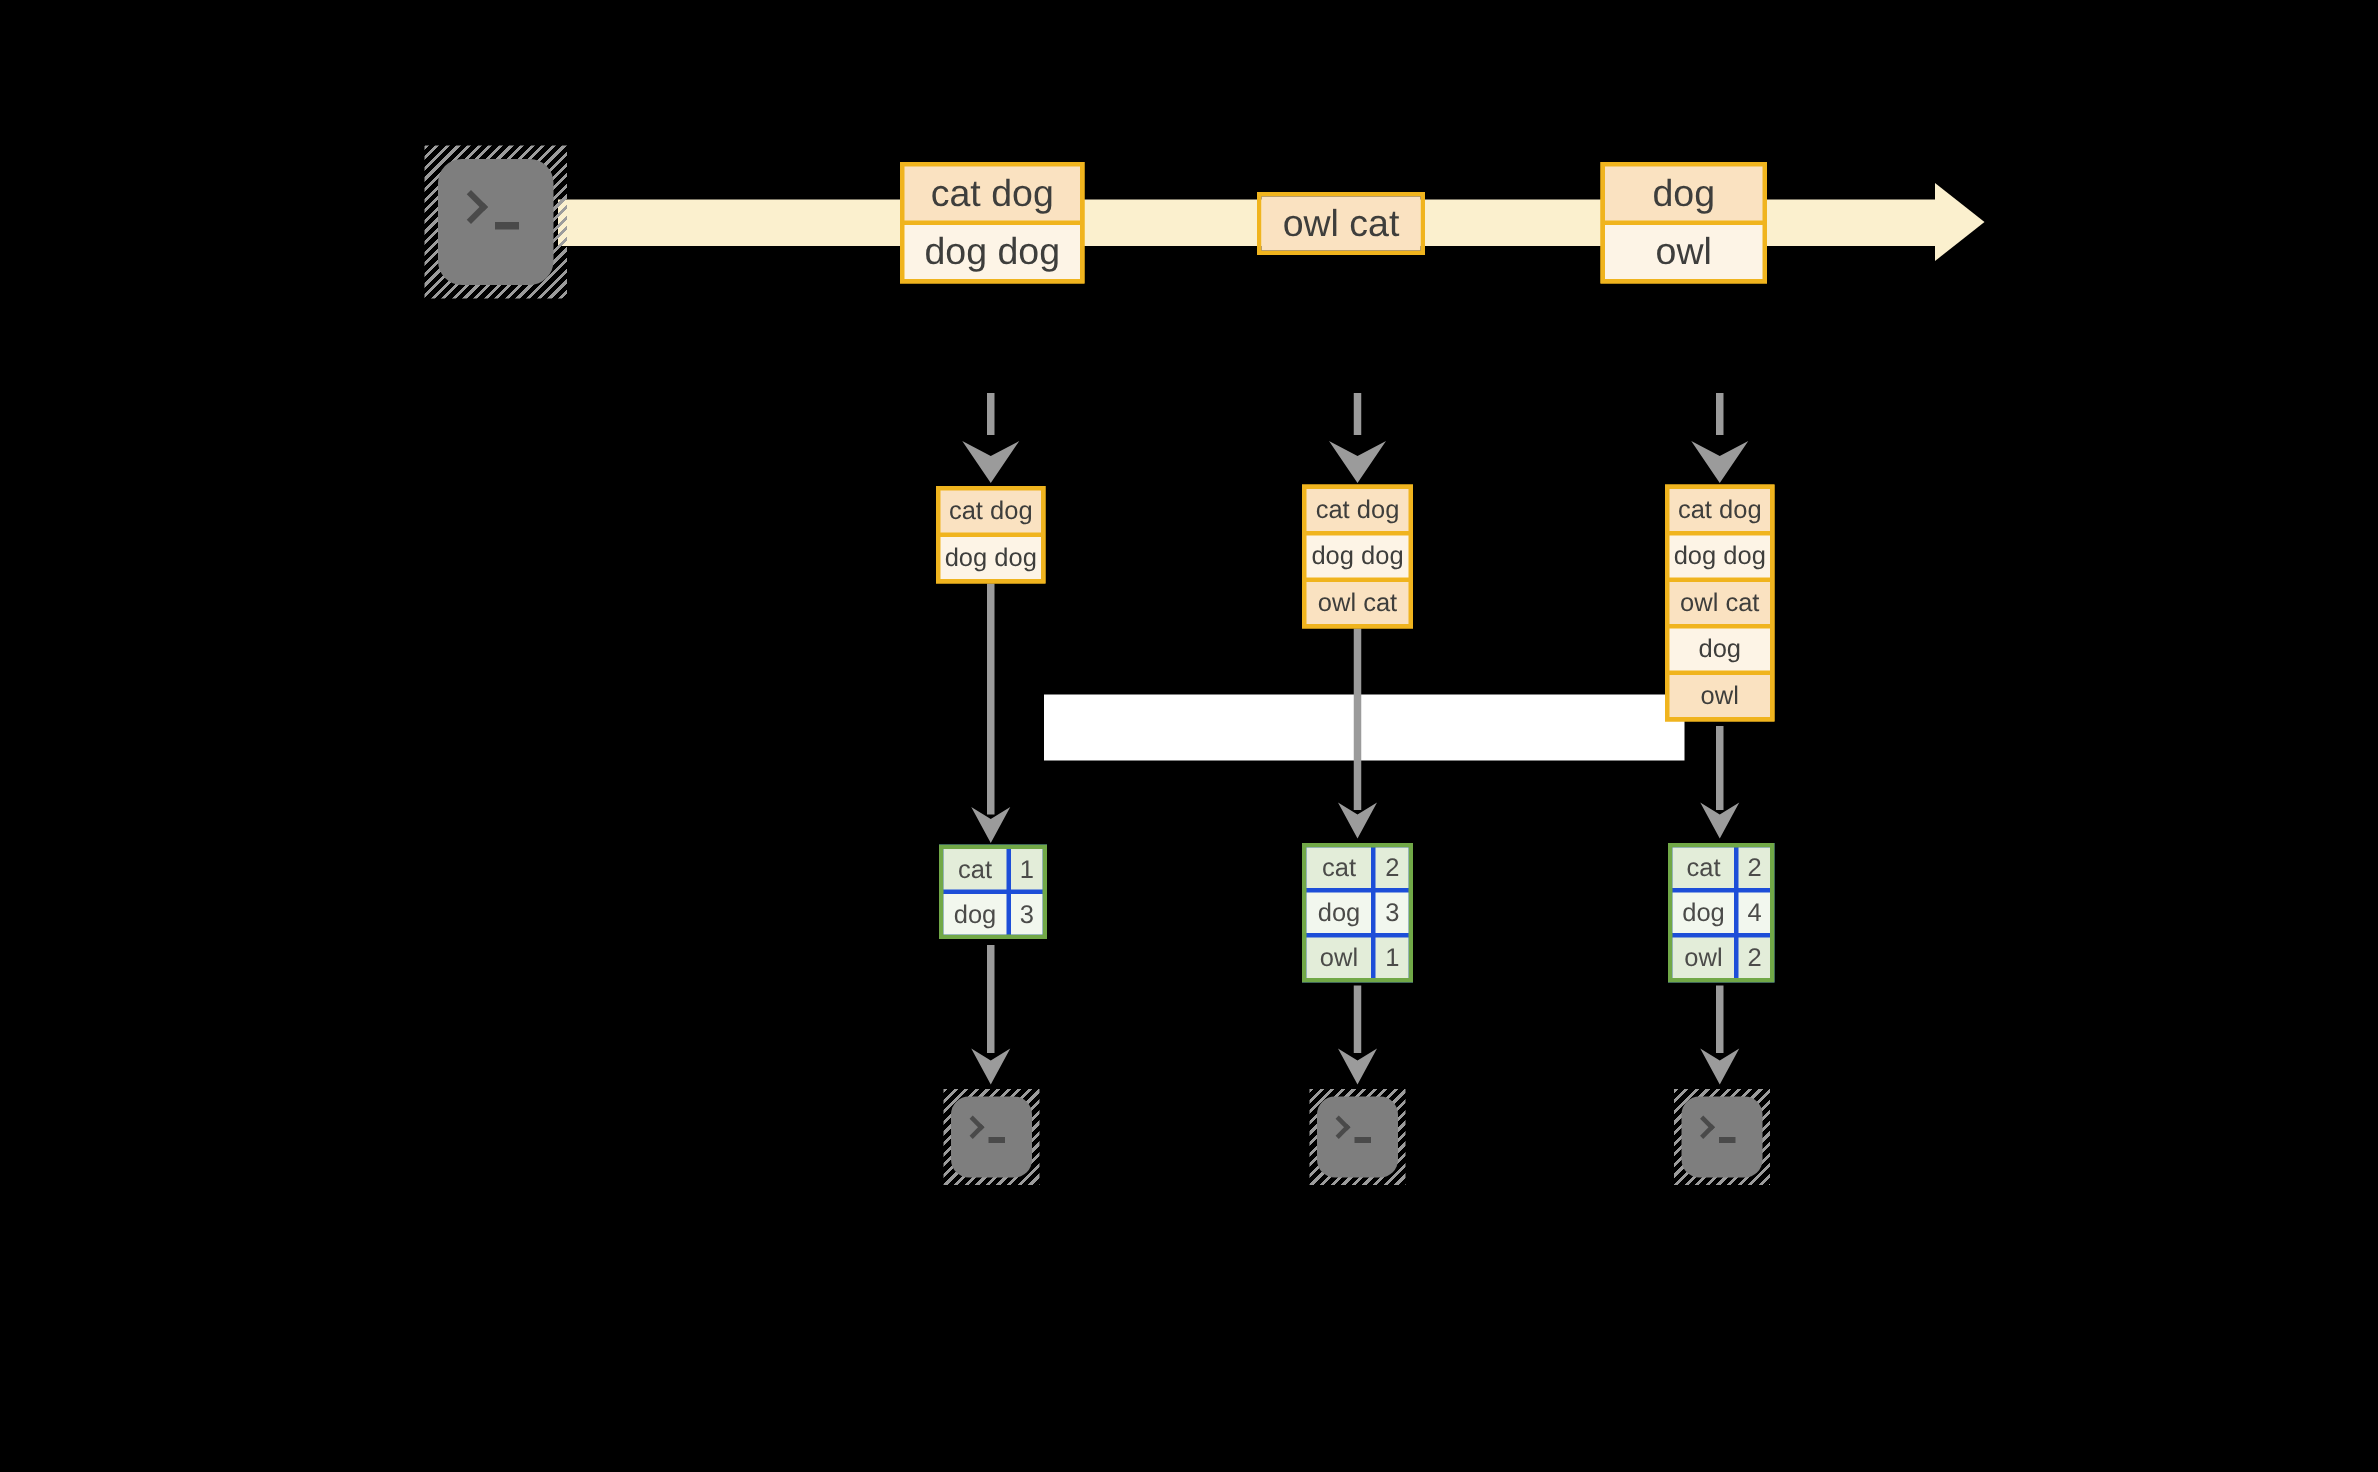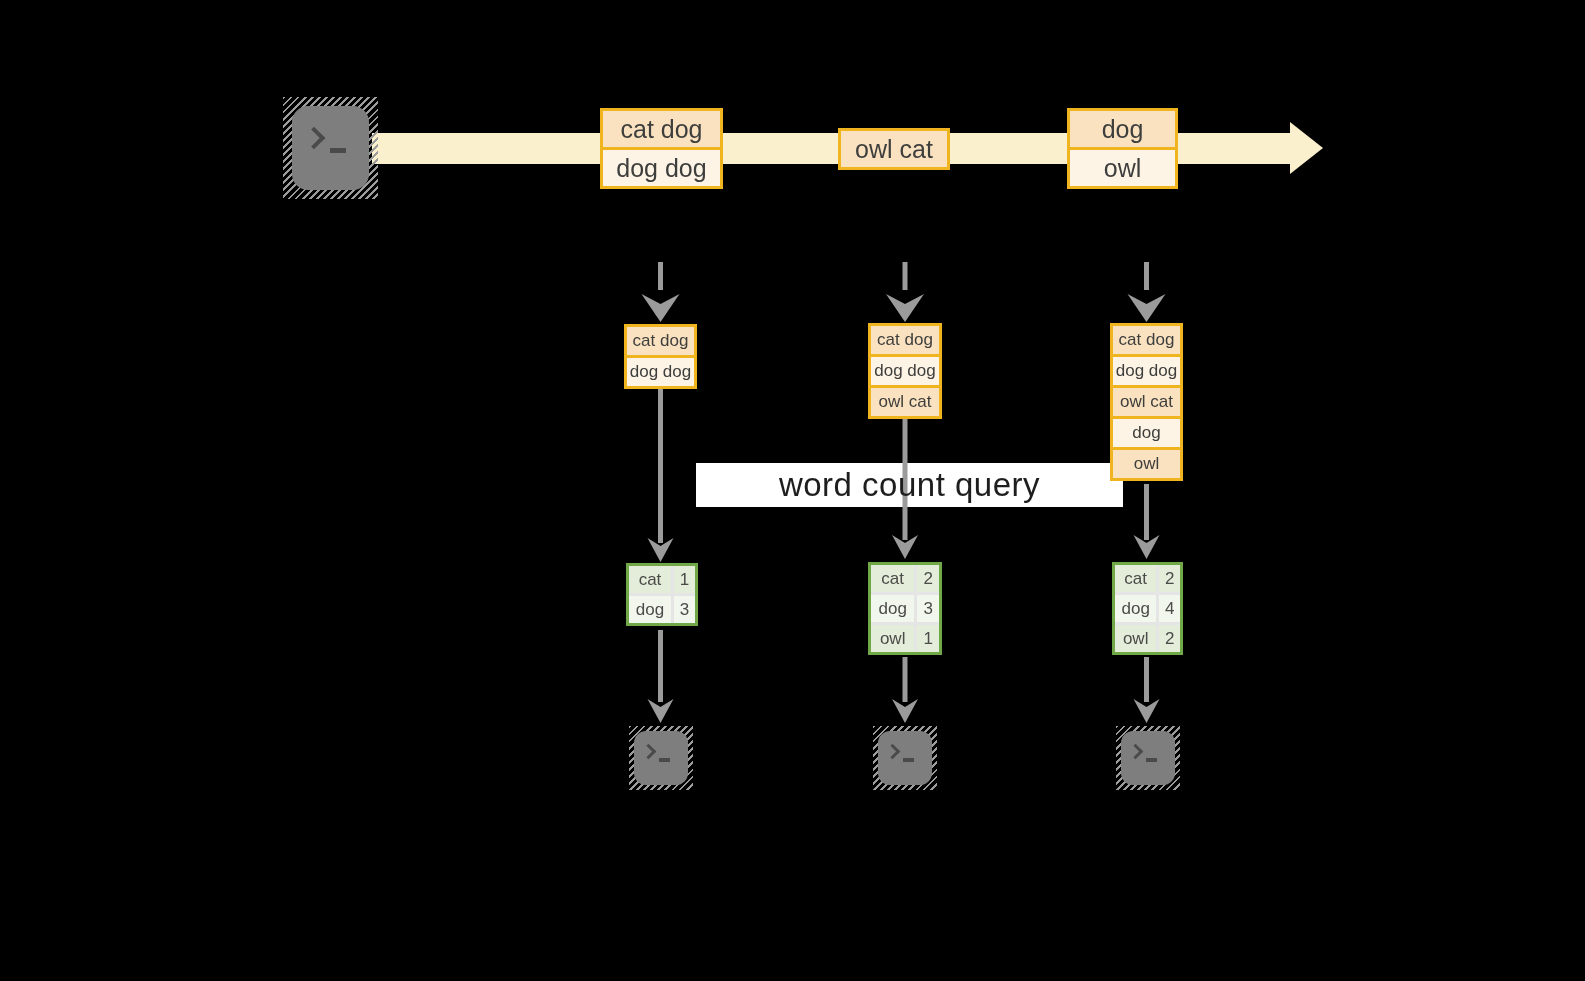--- a/index.html
+++ b/index.html
@@ -21,21 +21,21 @@
 
   
   .ebox{position:absolute;border:3px solid #F0B41E;background:#F0B41E;display:flex;flex-direction:column;gap:3px;}
   .erow{height:36px;display:flex;align-items:center;justify-content:center;
         font-size:25px;color:#3E3E3C;white-space:nowrap;}
   .erow:nth-child(odd){background:#FAE2C1;}
   .erow:nth-child(even){background:#FDF4E6;}
   .sbox .erow{height:28px;font-size:17px;}
 
   
-  .gtable{position:absolute;border:3px solid #71A847;background:#e5e5e5;display:flex;flex-direction:column;gap:3px;}
+  .gtable{position:absolute;border:3px solid #71A847;background:#1d4ed8;display:flex;flex-direction:column;gap:3px;}
   .grow{display:flex;gap:3px;height:27px;}
   .gword{flex:2;display:flex;align-items:center;justify-content:center;font-size:17px;color:#4B4B49;}
   .gcount{flex:1;display:flex;align-items:center;justify-content:center;font-size:17px;color:#4B4B49;}
   .grow:nth-child(odd) .gword,.grow:nth-child(odd) .gcount{background:#E3EDD9;}
   .grow:nth-child(even) .gword,.grow:nth-child(even) .gcount{background:#F2F7EE;}
 
   
   .query-band{position:absolute;left:696px;top:463px;width:427px;height:44px;background:#FFFFFF;}
   .query-text{position:absolute;left:696px;top:463px;width:427px;height:44px;
               display:flex;align-items:center;justify-content:center;
@@ -68,21 +68,20 @@
       <polygon points="1146.5,322 1127.5,294 1146.5,304 1165.5,294"></polygon>
       <polygon points="660.5,562 647.5,538 660.5,546 673.5,538"></polygon>
       <polygon points="905,559 892,535 905,543 918,535"></polygon>
       <polygon points="1146.5,559 1133.5,535 1146.5,543 1159.5,535"></polygon>
       <polygon points="660.5,723 647.5,699 660.5,707 673.5,699"></polygon>
       <polygon points="905,723 892,699 905,707 918,699"></polygon>
       <polygon points="1146.5,723 1133.5,699 1146.5,707 1159.5,699"></polygon>
     </g>
   </svg>
 
-  <div class="query-text">word count query</div>
 
   <div class="stream-shaft"></div>
   <div class="stream-head"></div>
 
   <div class="hatchbox" style="left:283px;top:97px;width:95px;height:102px">
     <div class="terminner" style="left:9px;top:9px;width:77px;height:84px;border-radius:16px">
       <span class="chev" style="left:14px;top:24px"></span>
       <span class="uscore" style="left:38px;top:42px;width:16px;height:5px"></span>
     </div>
   </div>

